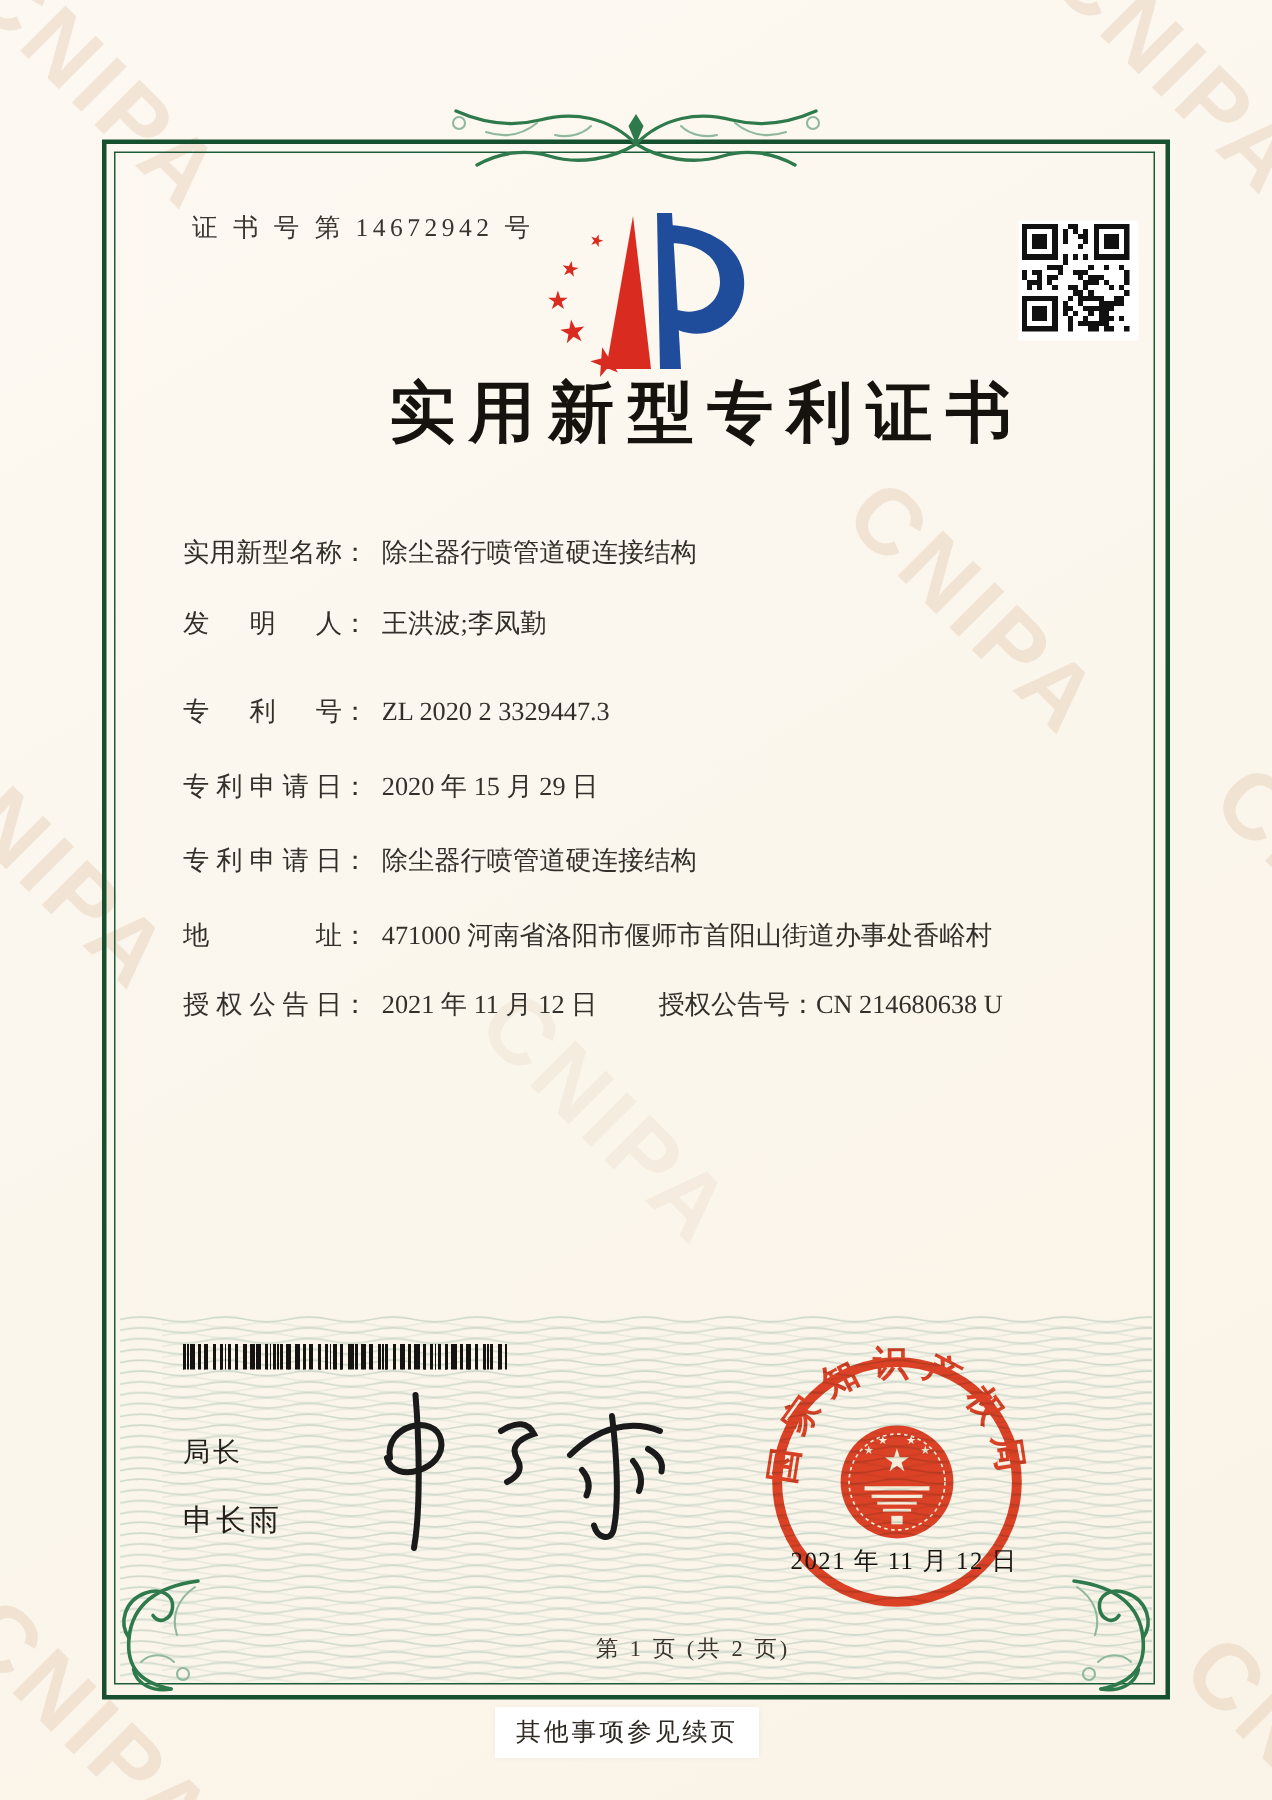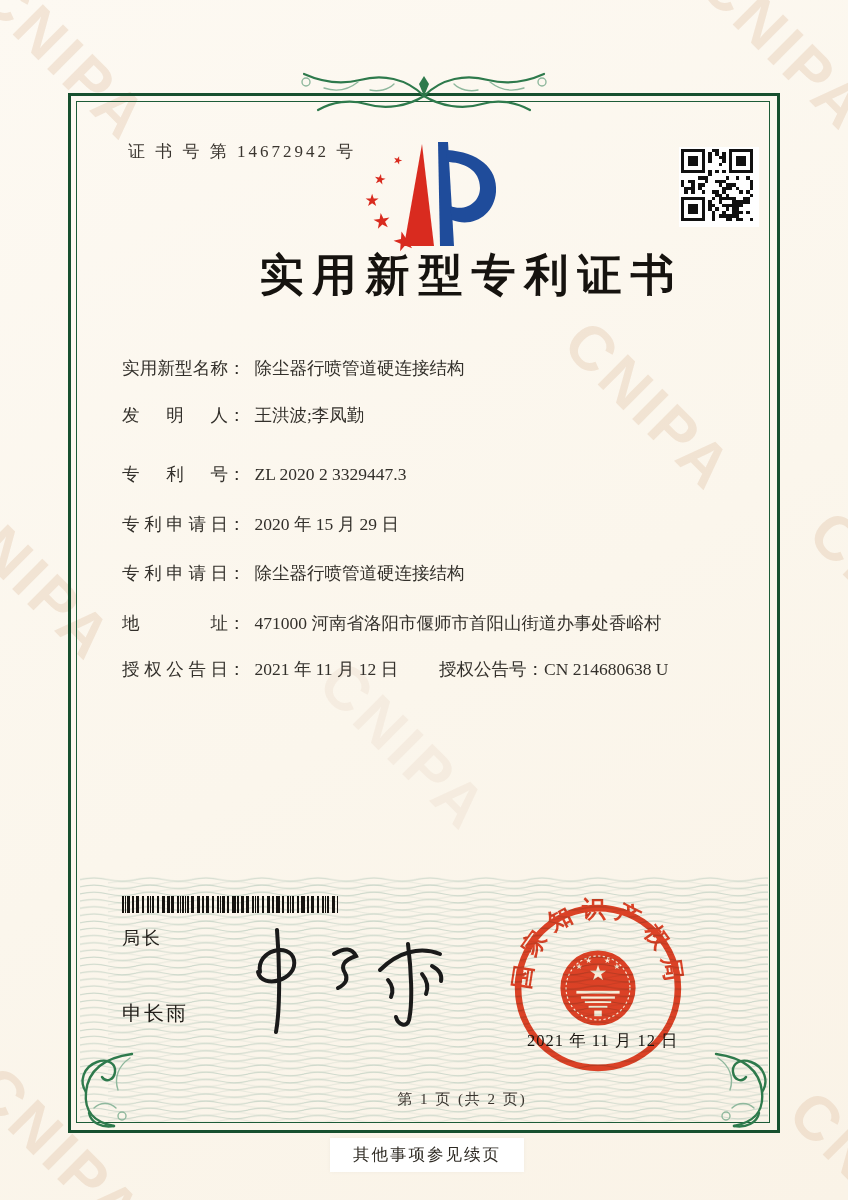--- a/index.html
+++ b/index.html
@@ -33,30 +33,30 @@
   .frow .val{margin-left:9px;}
   .frow2{position:absolute;left:439px;font-size:17.5px;color:#33302b;z-index:2;white-space:nowrap;}
   .body-text{position:absolute;left:121px;top:698px;width:612px;font-size:17.5px;
              line-height:28.5px;color:#2d2922;z-index:2;text-align:justify;}
   .body-text p{margin:0;text-indent:2em;}
   .barcode{position:absolute;left:122px;top:896px;width:216px;height:17px;z-index:2;
            background:
              repeating-linear-gradient(90deg,#15130f 0 2px,transparent 2px 5px),
              repeating-linear-gradient(90deg,#15130f 0 1px,transparent 1px 7px),
              repeating-linear-gradient(90deg,transparent 0 3px,#15130f 3px 4px,transparent 4px 11px);}
-  .officer-title{position:absolute;left:122px;top:926px;font-size:18px;color:#23201b;z-index:2;letter-spacing:2px;}
+  .officer-title{position:absolute;left:122px;top:956px;font-size:18px;color:#23201b;z-index:2;letter-spacing:2px;}
   .officer-name{position:absolute;left:122px;top:1000px;font-size:20px;color:#23201b;z-index:2;letter-spacing:2px;}
   .signature{position:absolute;left:222px;top:922px;width:240px;height:118px;z-index:2;}
   .seal{position:absolute;left:504px;top:894px;width:188px;height:188px;z-index:2;
         mix-blend-mode:multiply;opacity:.95;}
   .seal-date{position:absolute;left:527px;top:1030px;font-size:16.5px;color:#17140f;
              z-index:3;letter-spacing:1px;white-space:nowrap;}
   .page-info{position:absolute;left:68px;top:1090px;width:788px;text-align:center;
              font-size:15px;color:#3a352f;z-index:2;letter-spacing:2px;}
-  .cont-box{position:absolute;left:330px;top:1138px;width:194px;height:34px;background:#ffffff;
+  .cont-box{position:absolute;left:330px;top:1138px;width:176px;height:34px;background:#ffffff;
             z-index:2;display:flex;align-items:center;justify-content:center;
             font-size:16.5px;color:#2d2922;letter-spacing:2px;box-shadow:0 0 4px rgba(0,0,0,.04);}
 </style>
 </head>
 <body>
 
 <div class="page">
 
   <span class="wm" style="left:-40px;top:20px;">CNIPA</span>
   <span class="wm" style="left:680px;top:10px;">CNIPA</span>

